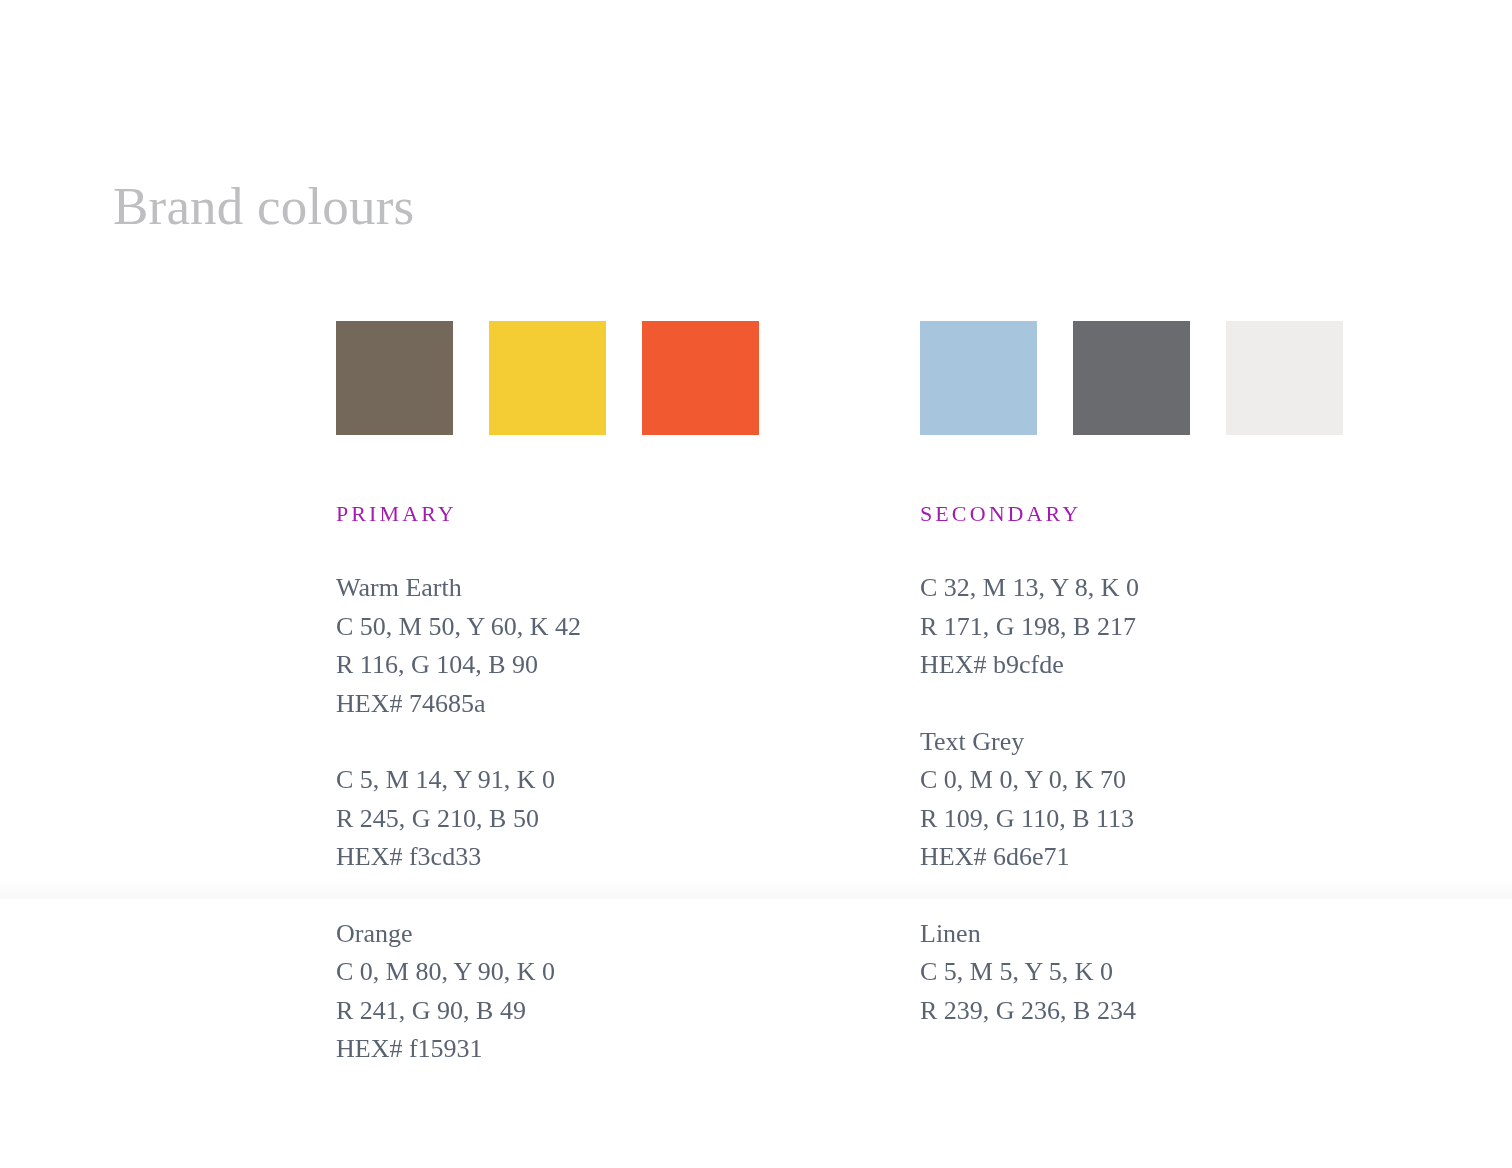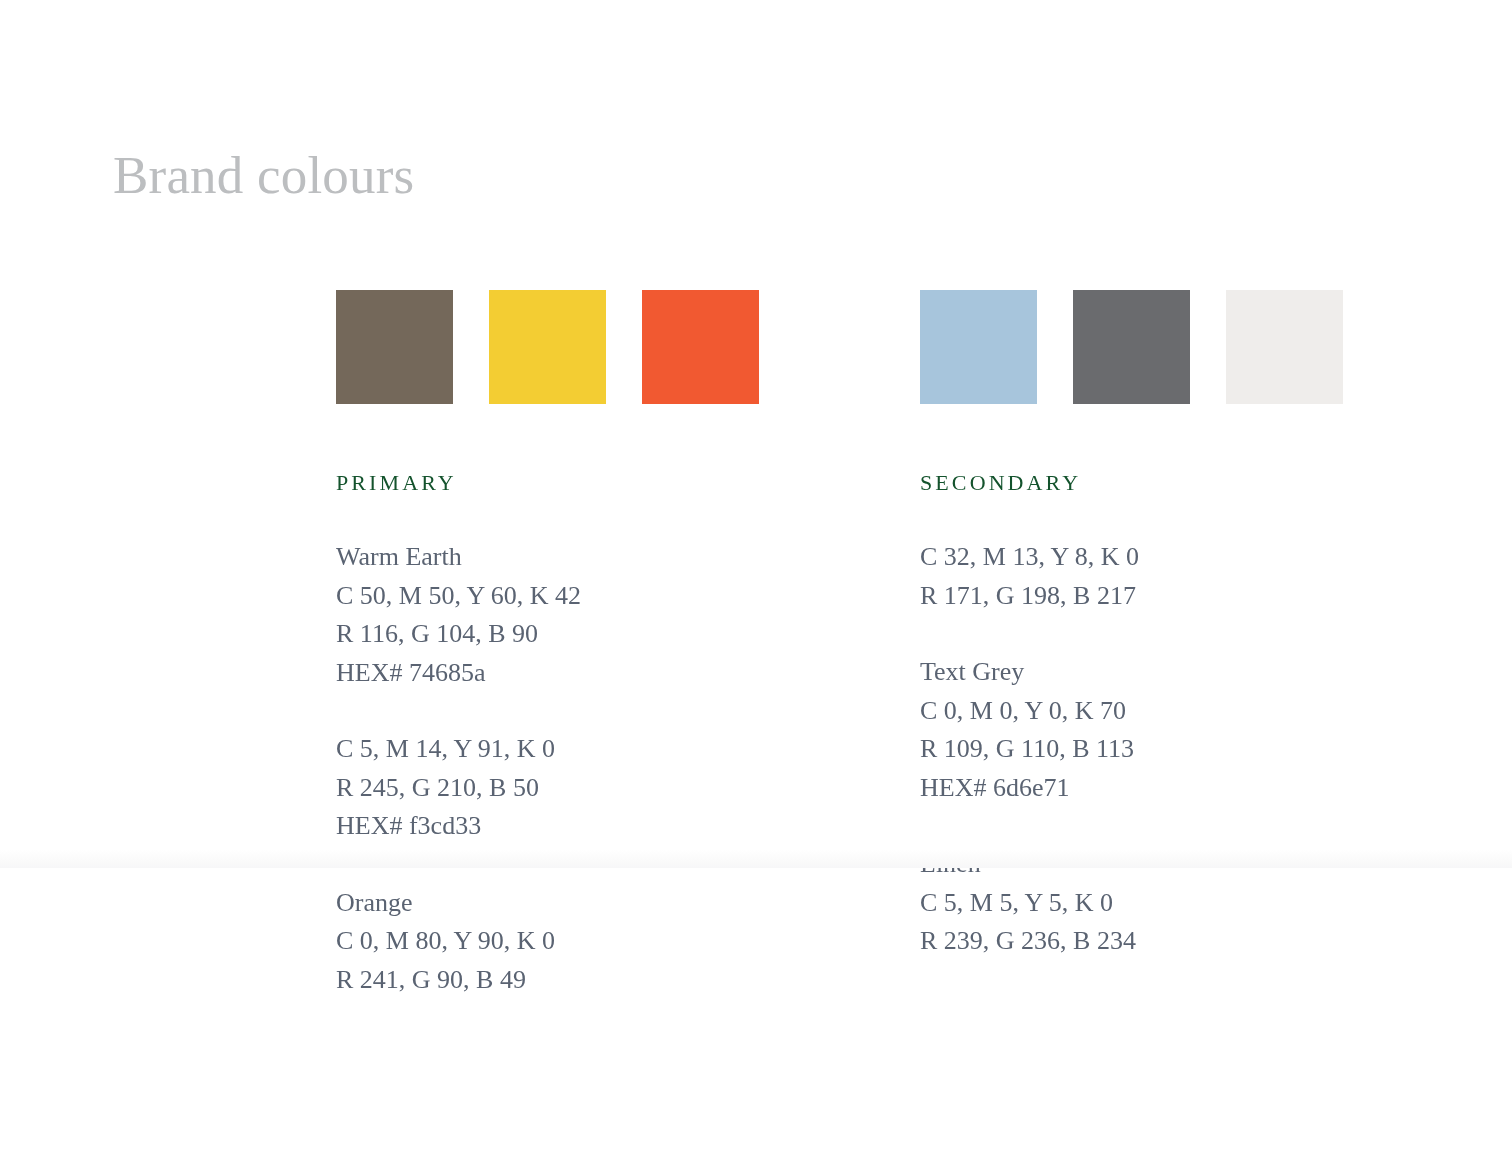--- a/index.html
+++ b/index.html
@@ -13,20 +13,21 @@
     font-family: "Liberation Serif", "DejaVu Serif", serif;
     overflow: hidden;
     position: relative;
   }
 
   .page {
     position: relative;
     width: 1512px;
     height: 868px;
     background: #ffffff;
+    margin-top: 31px;
   }
 
   .page-title {
     position: absolute;
     left: 113px;
     top: 108px;
     font-size: 53px;
     line-height: 62px;
     color: #bcbec0;
     font-weight: 400;
@@ -57,21 +58,21 @@
     width: 117px;
     height: 114px;
     display: block;
   }
 
   .group-label {
     margin-top: 66px;
     font-size: 22px;
     line-height: 26px;
     letter-spacing: 3.1px;
-    color: #14532d;
+    color: #a21caf;
     white-space: nowrap;
   }
 
   .entry {
     margin-top: 38px;
   }
   .entry.first {
     margin-top: 42px;
   }
 
@@ -121,37 +122,39 @@
       <div class="entry">
         <div class="entry-line">C 5, M 14, Y 91, K 0</div>
         <div class="entry-line">R 245, G 210, B 50</div>
         <div class="entry-line">HEX# f3cd33</div>
       </div>
 
       <div class="entry">
         <div class="entry-line">Orange</div>
         <div class="entry-line">C 0, M 80, Y 90, K 0</div>
         <div class="entry-line">R 241, G 90, B 49</div>
+        <div class="entry-line">HEX# f15931</div>
       </div>
 
     </div>
 
     <div class="column secondary">
 
       <div class="swatch-row">
         <span class="swatch" style="background-color: rgb(167, 197, 220);"></span>
         <span class="swatch" style="background-color: rgb(106, 107, 110);"></span>
         <span class="swatch" style="background-color: rgb(239, 237, 235);"></span>
       </div>
 
       <div class="group-label">SECONDARY</div>
 
       <div class="entry first">
         <div class="entry-line">C 32, M 13, Y 8, K 0</div>
         <div class="entry-line">R 171, G 198, B 217</div>
+        <div class="entry-line">HEX# b9cfde</div>
       </div>
 
       <div class="entry">
         <div class="entry-line">Text Grey</div>
         <div class="entry-line">C 0, M 0, Y 0, K 70</div>
         <div class="entry-line">R 109, G 110, B 113</div>
         <div class="entry-line">HEX# 6d6e71</div>
       </div>
 
       <div class="entry">

